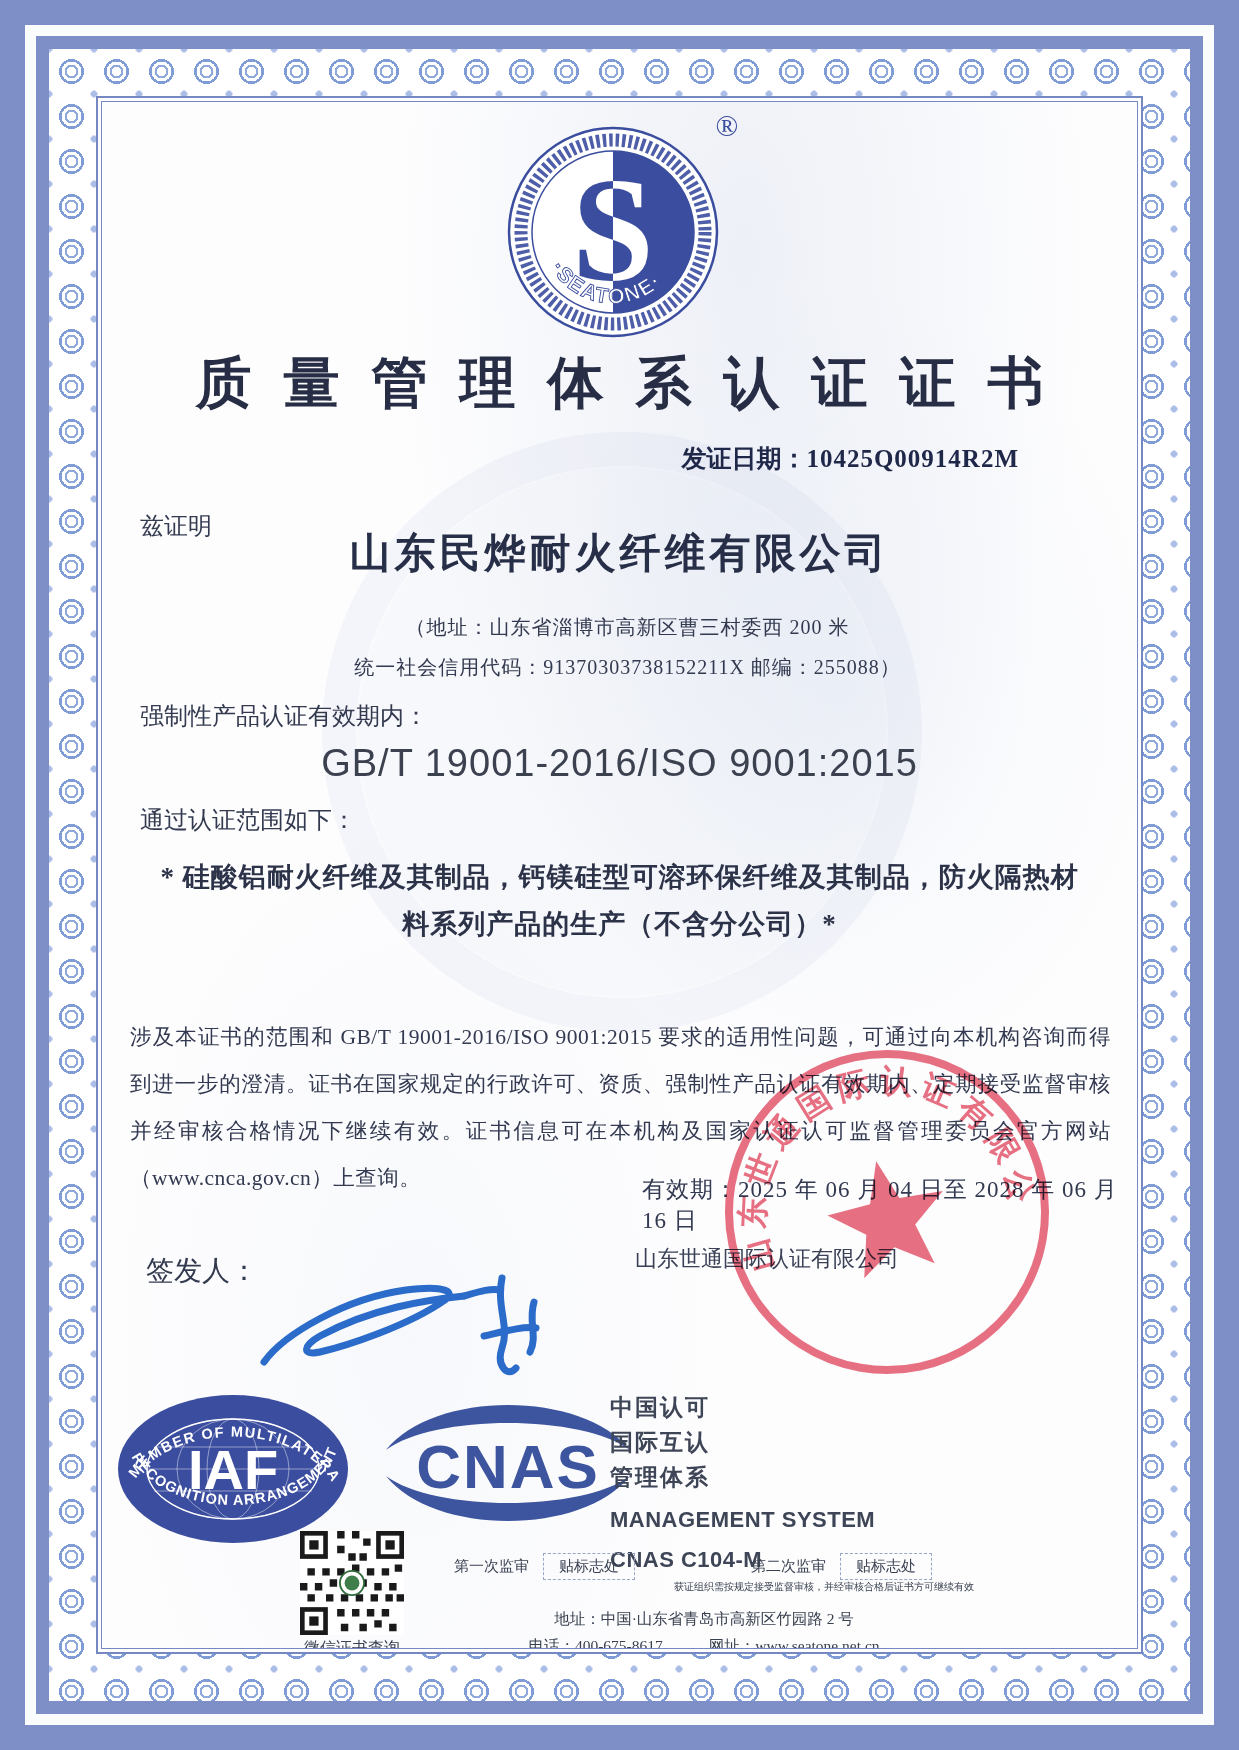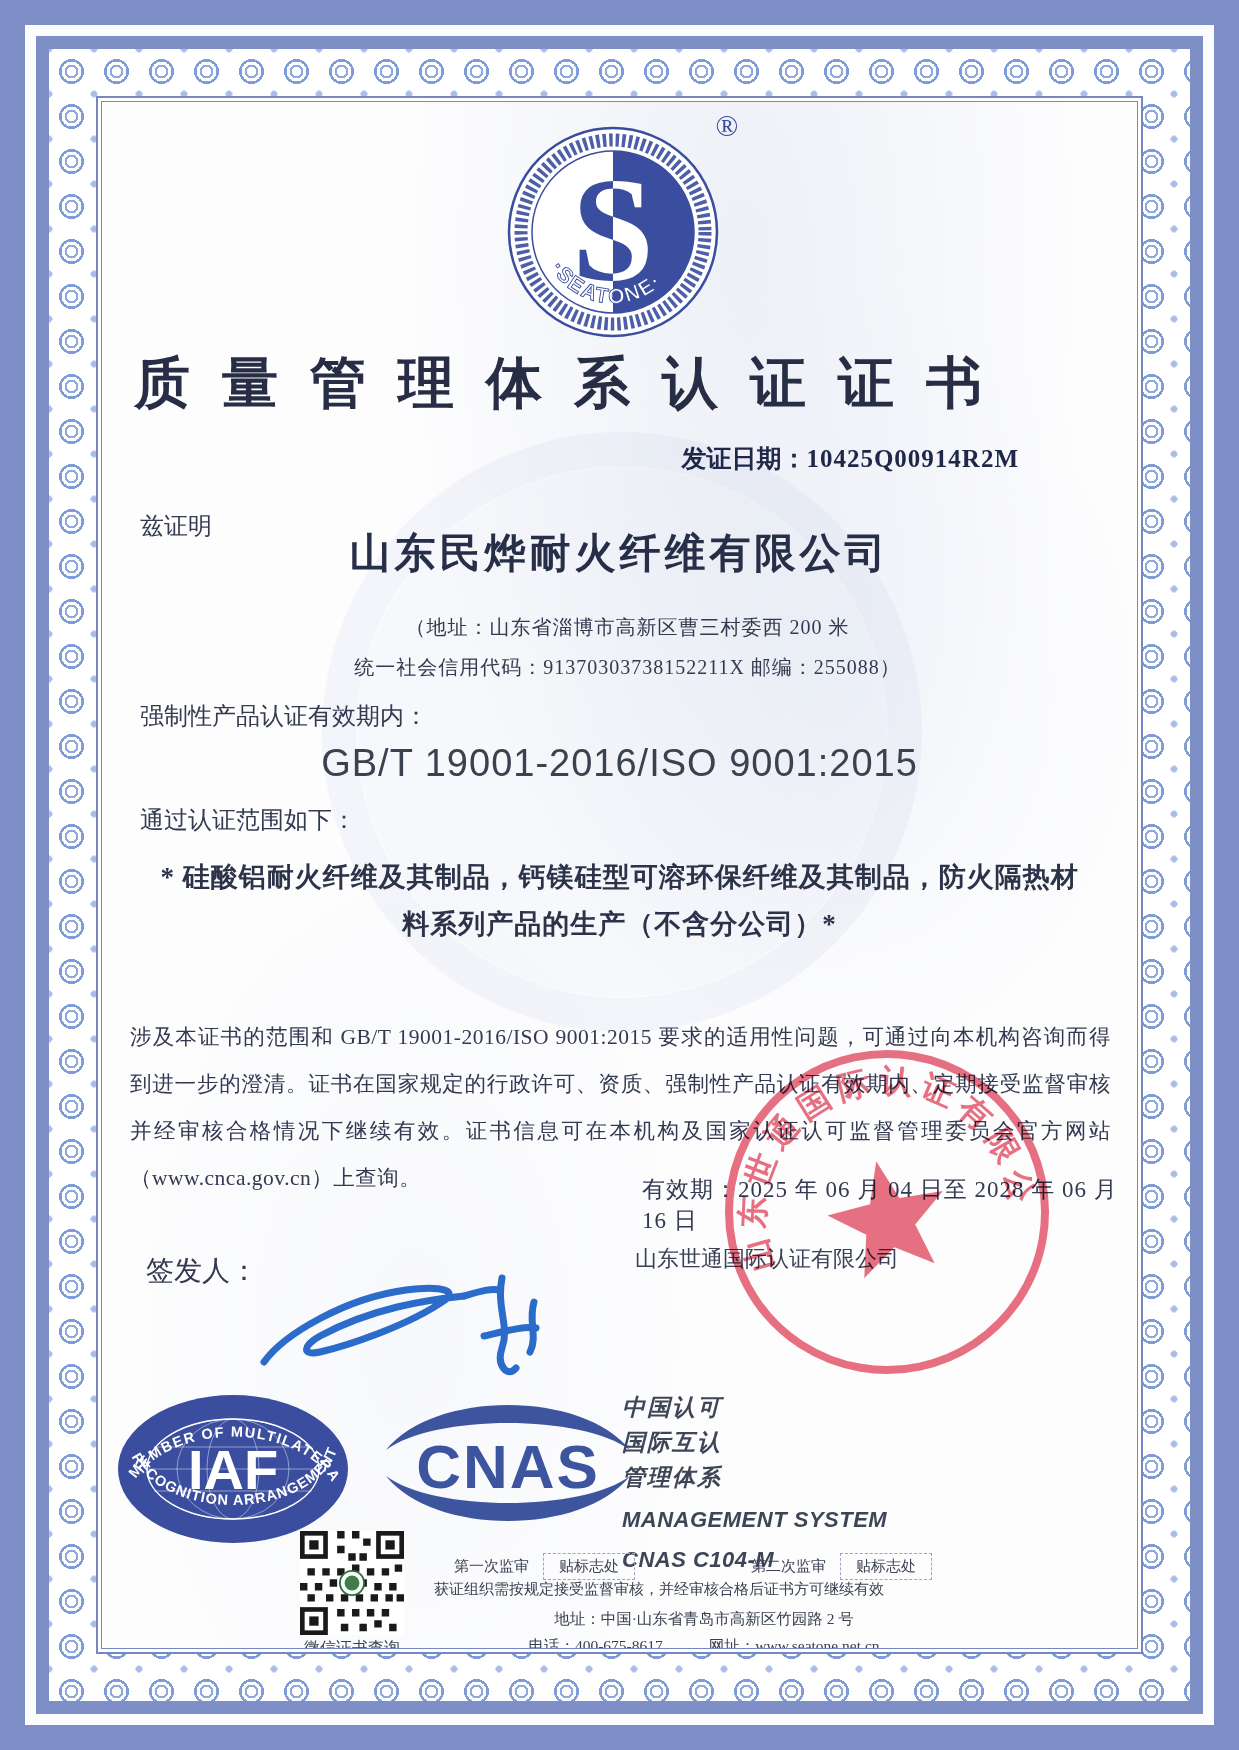--- a/index.html
+++ b/index.html
@@ -19,21 +19,21 @@
           radial-gradient(ellipse at 62% 10%, rgba(196,206,228,.28), rgba(196,206,228,0) 38%),
           radial-gradient(ellipse at 72% 38%, rgba(200,212,234,.16), rgba(200,212,234,0) 30%),
           radial-gradient(ellipse at 30% 80%, rgba(205,214,234,.12), rgba(205,214,234,0) 30%),
           #fdfdfe;
         color:#2e3345; }
   .abs { position:absolute; }
   .watermark { top:330px; left:220px; width:600px; height:600px; border-radius:50%;
                box-shadow:inset 0 0 0 34px rgba(165,180,212,.10);
                background:radial-gradient(circle, rgba(170,185,215,.07) 0 62%, rgba(170,185,215,0) 63%); }
   .logo-wrap { top:0; left:0; right:0; display:flex; justify-content:center; }
-  .title { top:244px; left:0; right:0; text-align:left; font-size:56px; font-weight:bold;
+  .title { top:244px; left:0; right:0; text-align:center; font-size:56px; font-weight:bold;
            color:#272d44; letter-spacing:32px; padding-left:32px; white-space:nowrap; }
   .certno { top:340px; right:118px; font-size:25px; font-weight:bold; color:#20284a; }
   .certno .num { font-family:"Liberation Serif","DejaVu Serif",serif; letter-spacing:1px; }
   .certify { top:408px; left:38px; font-size:24px; color:#343b50; }
   .company { top:424px; left:0; right:0; text-align:center; font-size:41px; font-weight:bold;
              color:#272e47; letter-spacing:4px; }
   .addr { left:16px; right:0; text-align:center; font-size:20px; color:#333a50; letter-spacing:1px; }
   .label { font-size:24px; color:#333a50; }
   .standard { top:640px; left:0; right:0; text-align:center; font-size:38px; color:#3c4150;
               font-family:"Liberation Sans","DejaVu Sans",sans-serif; letter-spacing:1px; }
@@ -41,29 +41,29 @@
            color:#2c3349; line-height:47px; letter-spacing:1px; }
   .disclaimer { top:912px; left:28px; right:26px; font-size:21.5px; color:#323950;
                 line-height:47px; text-align:justify; letter-spacing:.5px; }
   .date-line { font-size:23px; color:#323950; letter-spacing:1px; }
   .signer { top:1150px; left:44px; font-size:28px; color:#333a50; }
   .issuer { top:1142px; left:500px; width:330px; text-align:center; font-size:22px; color:#3a4156; }
   .seal { top:940px; left:615px; width:340px; height:340px; mix-blend-mode:multiply; opacity:.92; }
   .sig { top:1148px; left:148px; width:320px; height:160px; }
   .iaf { top:1289px; left:12px; width:238px; height:156px; }
   .cnas { top:1286px; left:272px; width:268px; height:150px; }
-  .cn-block { top:1288px; left:520px; font-family:"Liberation Sans","DejaVu Sans",sans-serif; color:#3e4556;font-style:italic; }
+  .cn-block { top:1288px; left:508px; font-family:"Liberation Sans","DejaVu Sans",sans-serif; color:#3e4556; }
   .cn-block .zh { font-size:23px; font-weight:bold; line-height:35px; letter-spacing:2px; }
   .cn-block .en { font-size:22px; font-weight:bold; line-height:31px; letter-spacing:.5px; margin-top:9px; }
   .qr { top:1429px; left:198px; width:104px; height:104px; }
   .qr-caption { top:1536px; left:178px; width:144px; text-align:center; font-size:16px; color:#3a4152; }
   .audit-row { top:1451px; left:352px; width:478px; display:flex; align-items:center; font-size:15px; color:#3a4152; }
   .sticker-box { border:1px dashed #97a5c6; padding:3px 15px; margin-left:14px; color:#3a4152; }
   .pair2 { margin-left:auto; display:flex; align-items:center; }
-  .f-note { top:1478px; left:332px; width:540px; text-align:left; font-size:15px; color:#38404f; }
+  .f-note { top:1478px; left:332px; width:540px; text-align:right; font-size:10px; color:#38404f; }
   .f-addr2 { top:1507px; left:332px; width:540px; text-align:center; font-size:15.5px; color:#38404f; }
   .f-phone { top:1534px; left:332px; width:540px; text-align:center; font-size:15.5px; color:#38404f; }
   .f-phone .sp { display:inline-block; width:46px; }
 </style>
 </head>
 <body>
 
 <div class="page">
  <div class="f1">
   <div class="f2">

